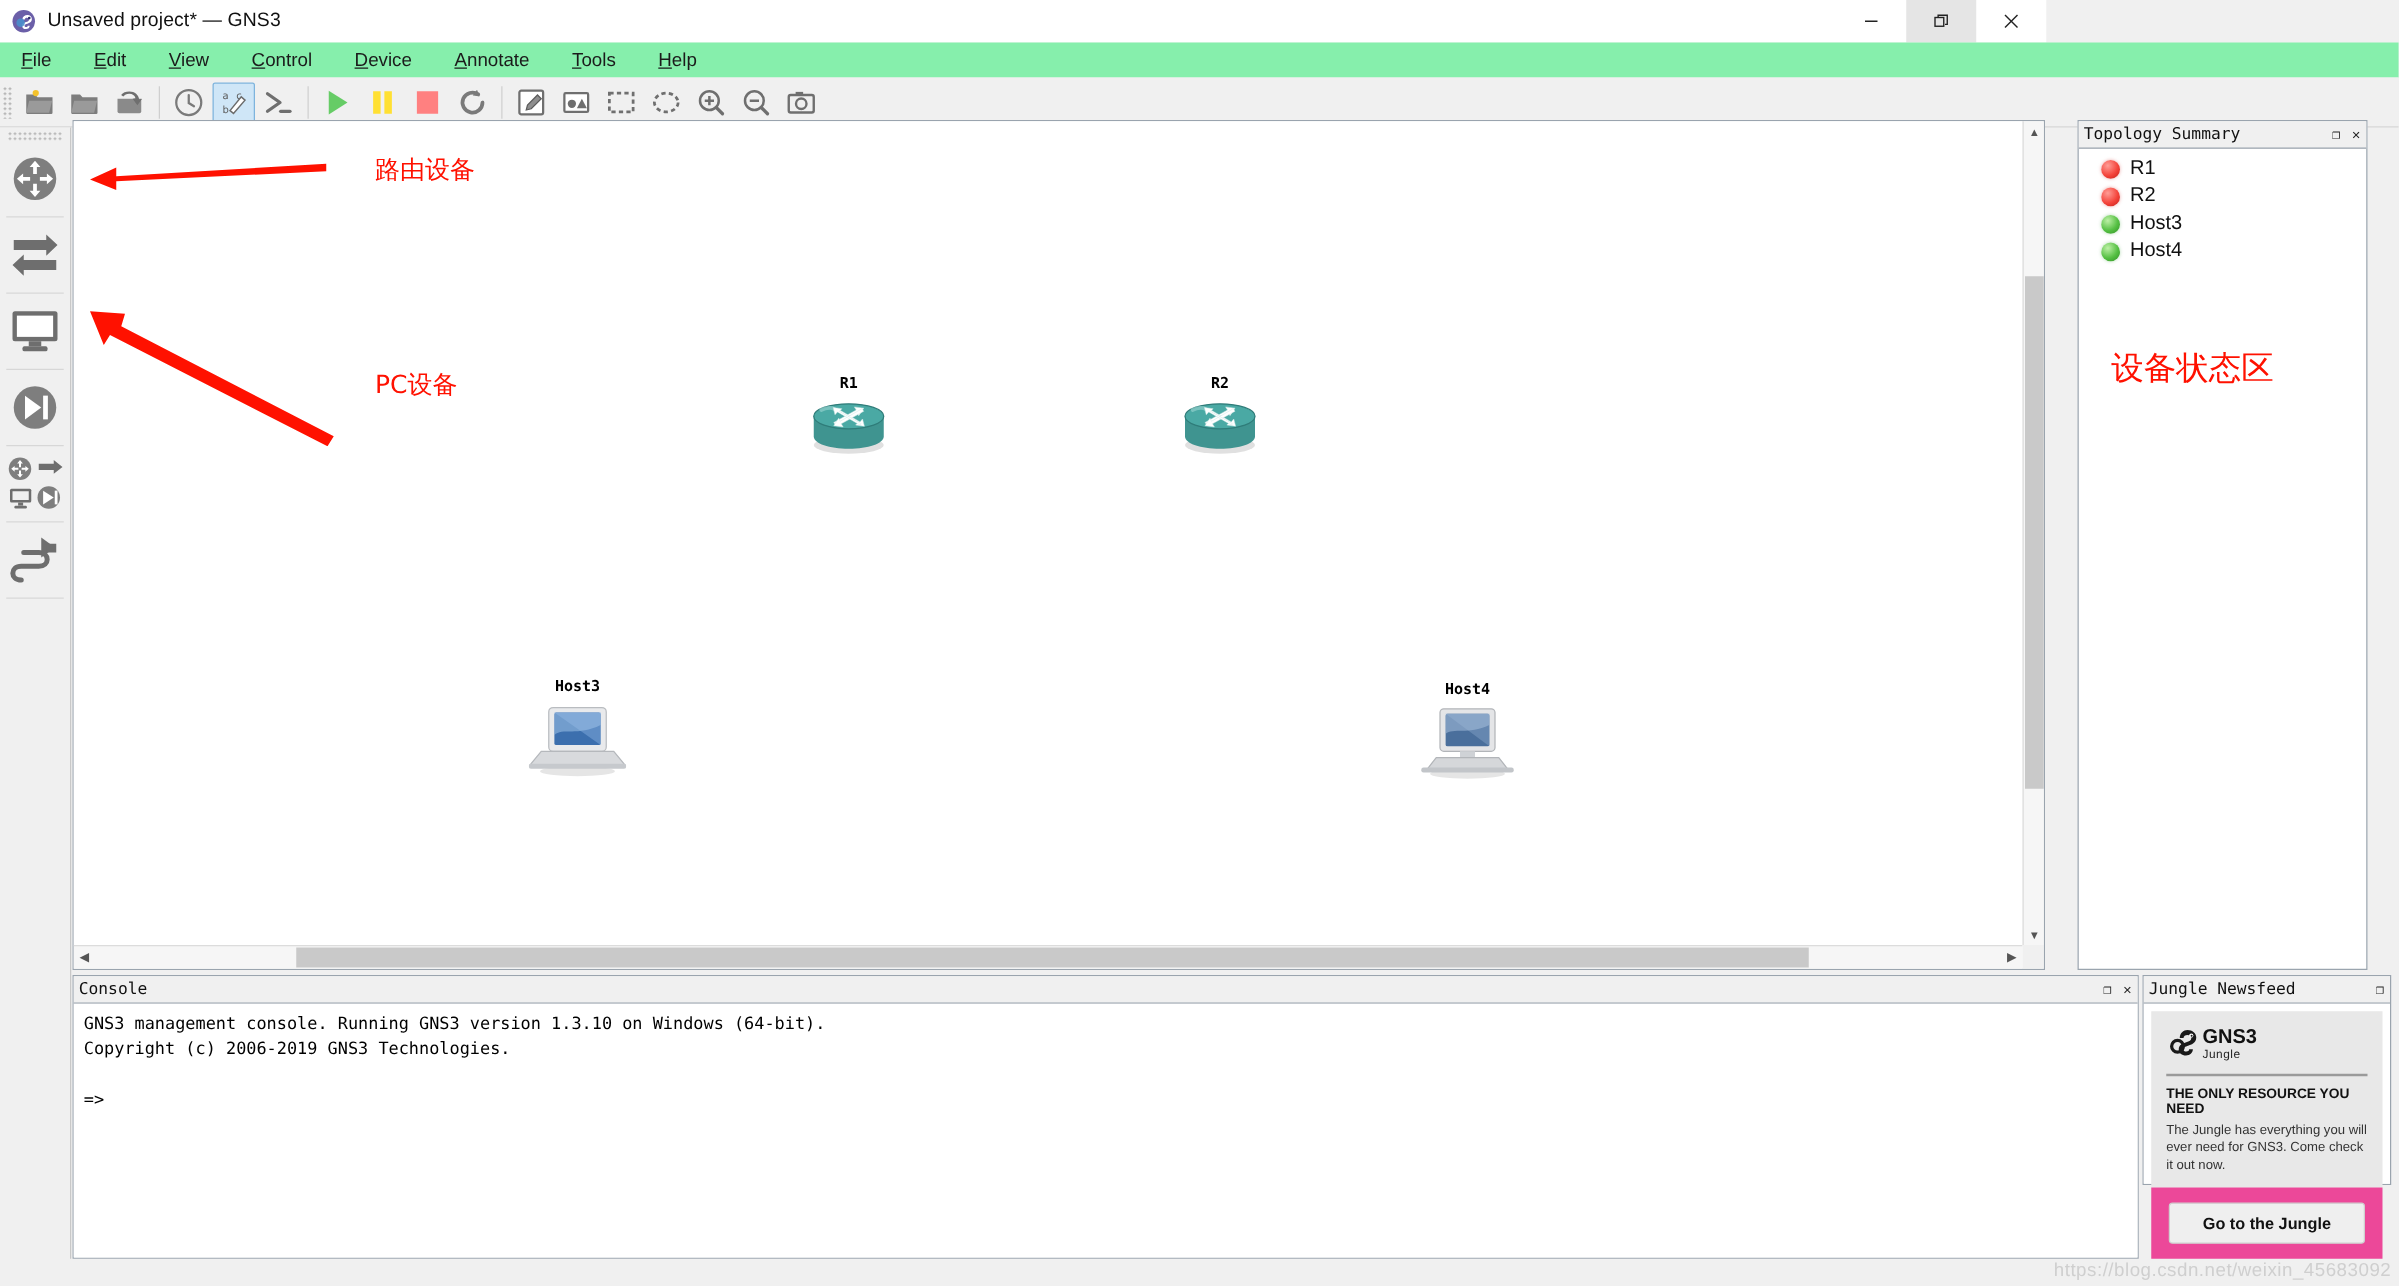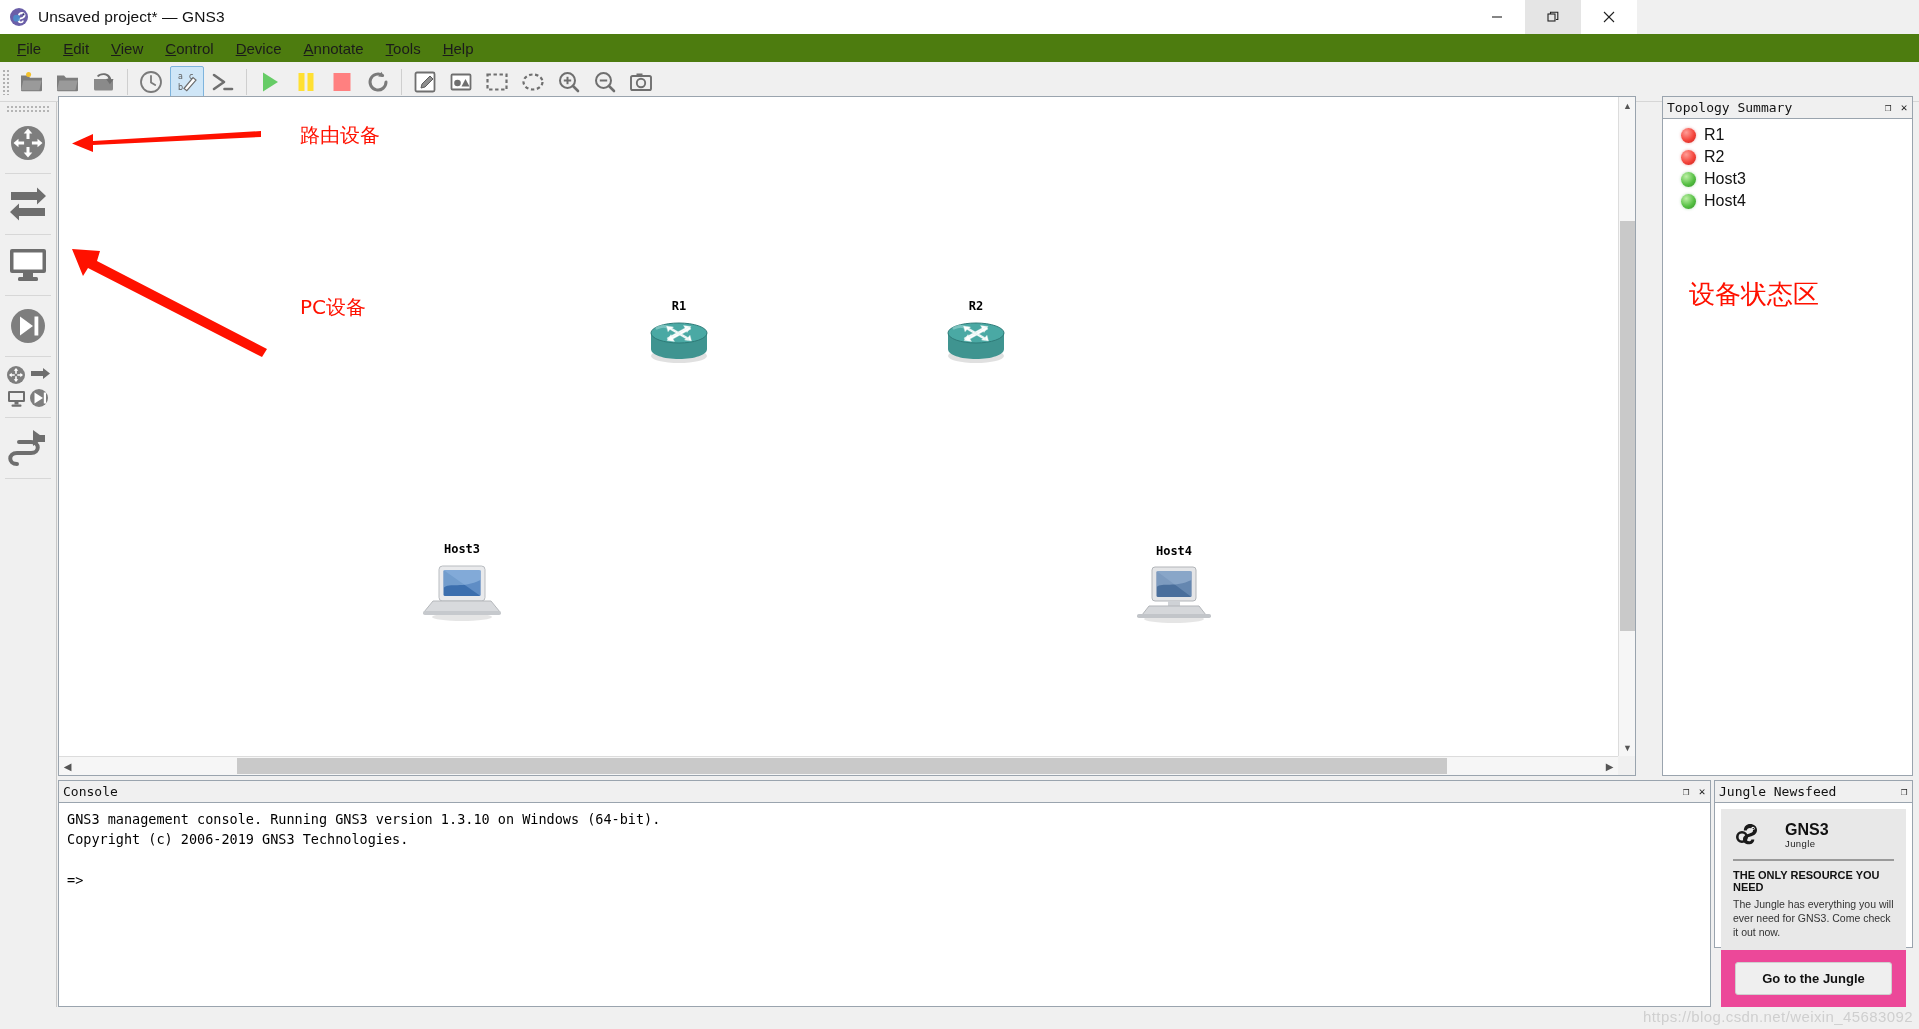--- a/index.html
+++ b/index.html
@@ -19,21 +19,21 @@
   .title-icon { width:20px; height:20px; margin-left:9px; margin-right:9px; position:relative; }
   .title-text { font-size:15.5px; color:#111; letter-spacing:.1px; }
   .win-controls { position:absolute; right:0; top:0; display:flex; height:34px; }
   .win-btn { width:56px; height:34px; display:flex; align-items:center; justify-content:center;
              font-size:15px; color:#222; }
   .win-btn.hover { background:#e5e5e5; }
 
   
   .menubar {
     position:absolute; left:0; top:34px; width:1919px; height:28px;
-    background:#4d7c0f; display:flex; align-items:center; padding-left:6px;
+    background:#86efac; display:flex; align-items:center; padding-left:6px;gap:12px;
   }
   .menu-item { font-size:15px; color:#1b1b1b; padding:3px 11px; }
   .menu-item u { text-decoration:underline; }
 
   
   .toolbar {
     position:absolute; left:0; top:62px; width:1919px; height:40px;
     background:#f0f0f0; display:flex; align-items:center;
     border-bottom:1px solid #d6d6d6;
   }
@@ -100,21 +100,21 @@
 
   .console-body {
     position:absolute; left:0; top:22px; right:0; bottom:0; background:#fff;
     padding:6px 8px; font-family:"DejaVu Sans Mono", monospace; font-size:13.5px;
     color:#000; line-height:1.5; white-space:pre;
   }
 
   
   .jungle-body { position:absolute; left:0; top:22px; right:0; bottom:0; background:#fff; padding:6px; }
   .jg-card { background:#e8e8e8; padding:12px 12px 10px 12px; }
-  .jg-logo-row { display:flex; align-items:center; gap:24px; }
+  .jg-logo-row { display:flex; align-items:center; gap:1px; }
   .jg-logo-txt-main { font-size:16px; font-weight:bold; color:#111; line-height:1; }
   .jg-logo-txt-sub { font-size:9.5px; color:#222; letter-spacing:.4px; }
   .jg-rule { height:2px; background:#9a9a9a; margin:10px 0 8px 0; }
   .jg-head { font-size:11px; font-weight:bold; color:#111; margin-bottom:4px; }
   .jg-body { font-size:10.5px; color:#333; line-height:1.35; }
   .jg-footer { background:#ec4899; padding:12px 14px; }
   .jg-cta {
     display:block; width:100%; background:#efefef; border:1px solid #cfcfcf; border-radius:3px;
     padding:8px 0; font-size:13px; font-weight:bold; color:#111; text-align:center;
     font-family:"Liberation Sans", sans-serif;
@@ -441,21 +441,21 @@
     </div>
 
     <div class="hscroll">
       <div class="arrow left">◀</div>
       <div class="hthumb"></div>
       <div class="arrow right">▶</div>
     </div>
     <div class="corner"></div>
   </div>
 
-  <div class="dock" style="left:1662px; top:96px; width:251px; height:680px;">
+  <div class="dock" style="left:1662px; top:96px; width:232px; height:680px;">
     <div class="dock-title">
       <span>Topology Summary</span>
       <span class="spacer"></span>
       <span class="dock-btn">❐</span>
       <span class="dock-btn">✕</span>
     </div>
     <div class="topo-list">
       <div class="topo-row">
         <span class="led red"></span>
         <span class="topo-name">R1</span>

